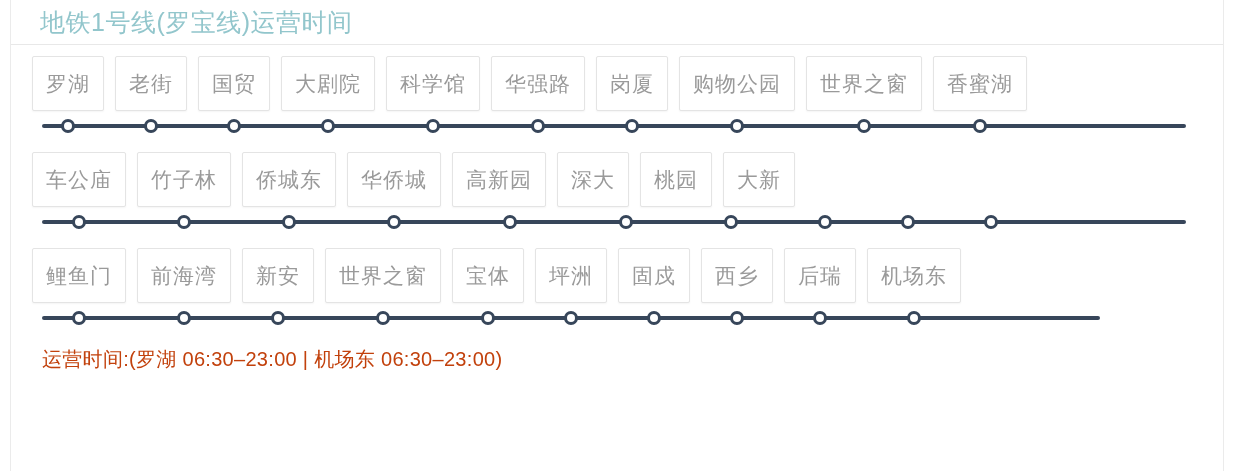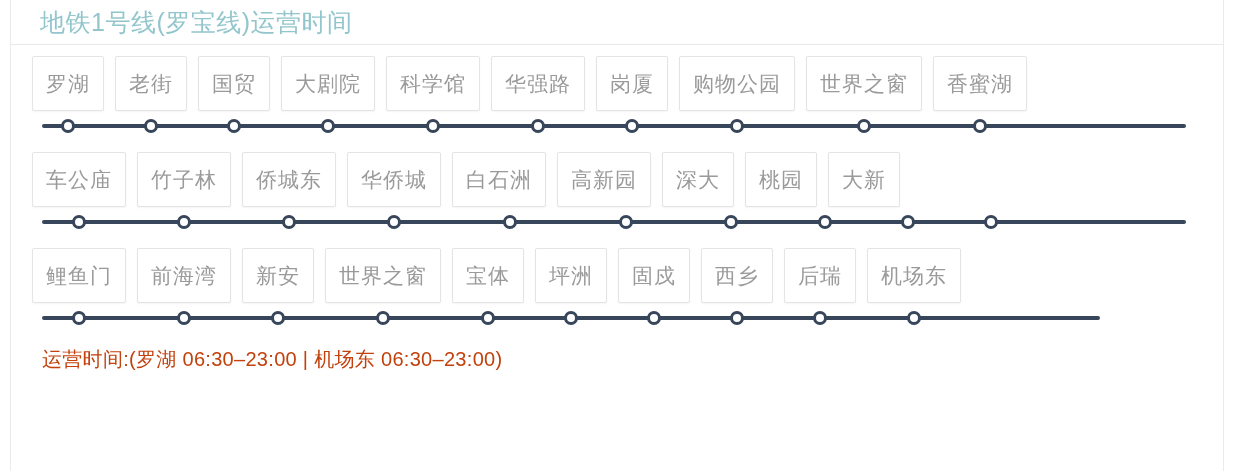--- a/index.html
+++ b/index.html
@@ -202,23 +202,20 @@
           <div class="station-box">
             <span class="station-name">竹子林</span>
           </div>
           <div class="station-box">
             <span class="station-name">侨城东</span>
           </div>
           <div class="station-box">
             <span class="station-name">华侨城</span>
           </div>
           <div class="station-box">
-            <span class="station-name">白石洲</span>
-          </div>
-          <div class="station-box">
             <span class="station-name">高新园</span>
           </div>
           <div class="station-box">
             <span class="station-name">深大</span>
           </div>
           <div class="station-box">
             <span class="station-name">桃园</span>
           </div>
           <div class="station-box">
             <span class="station-name">大新</span>

